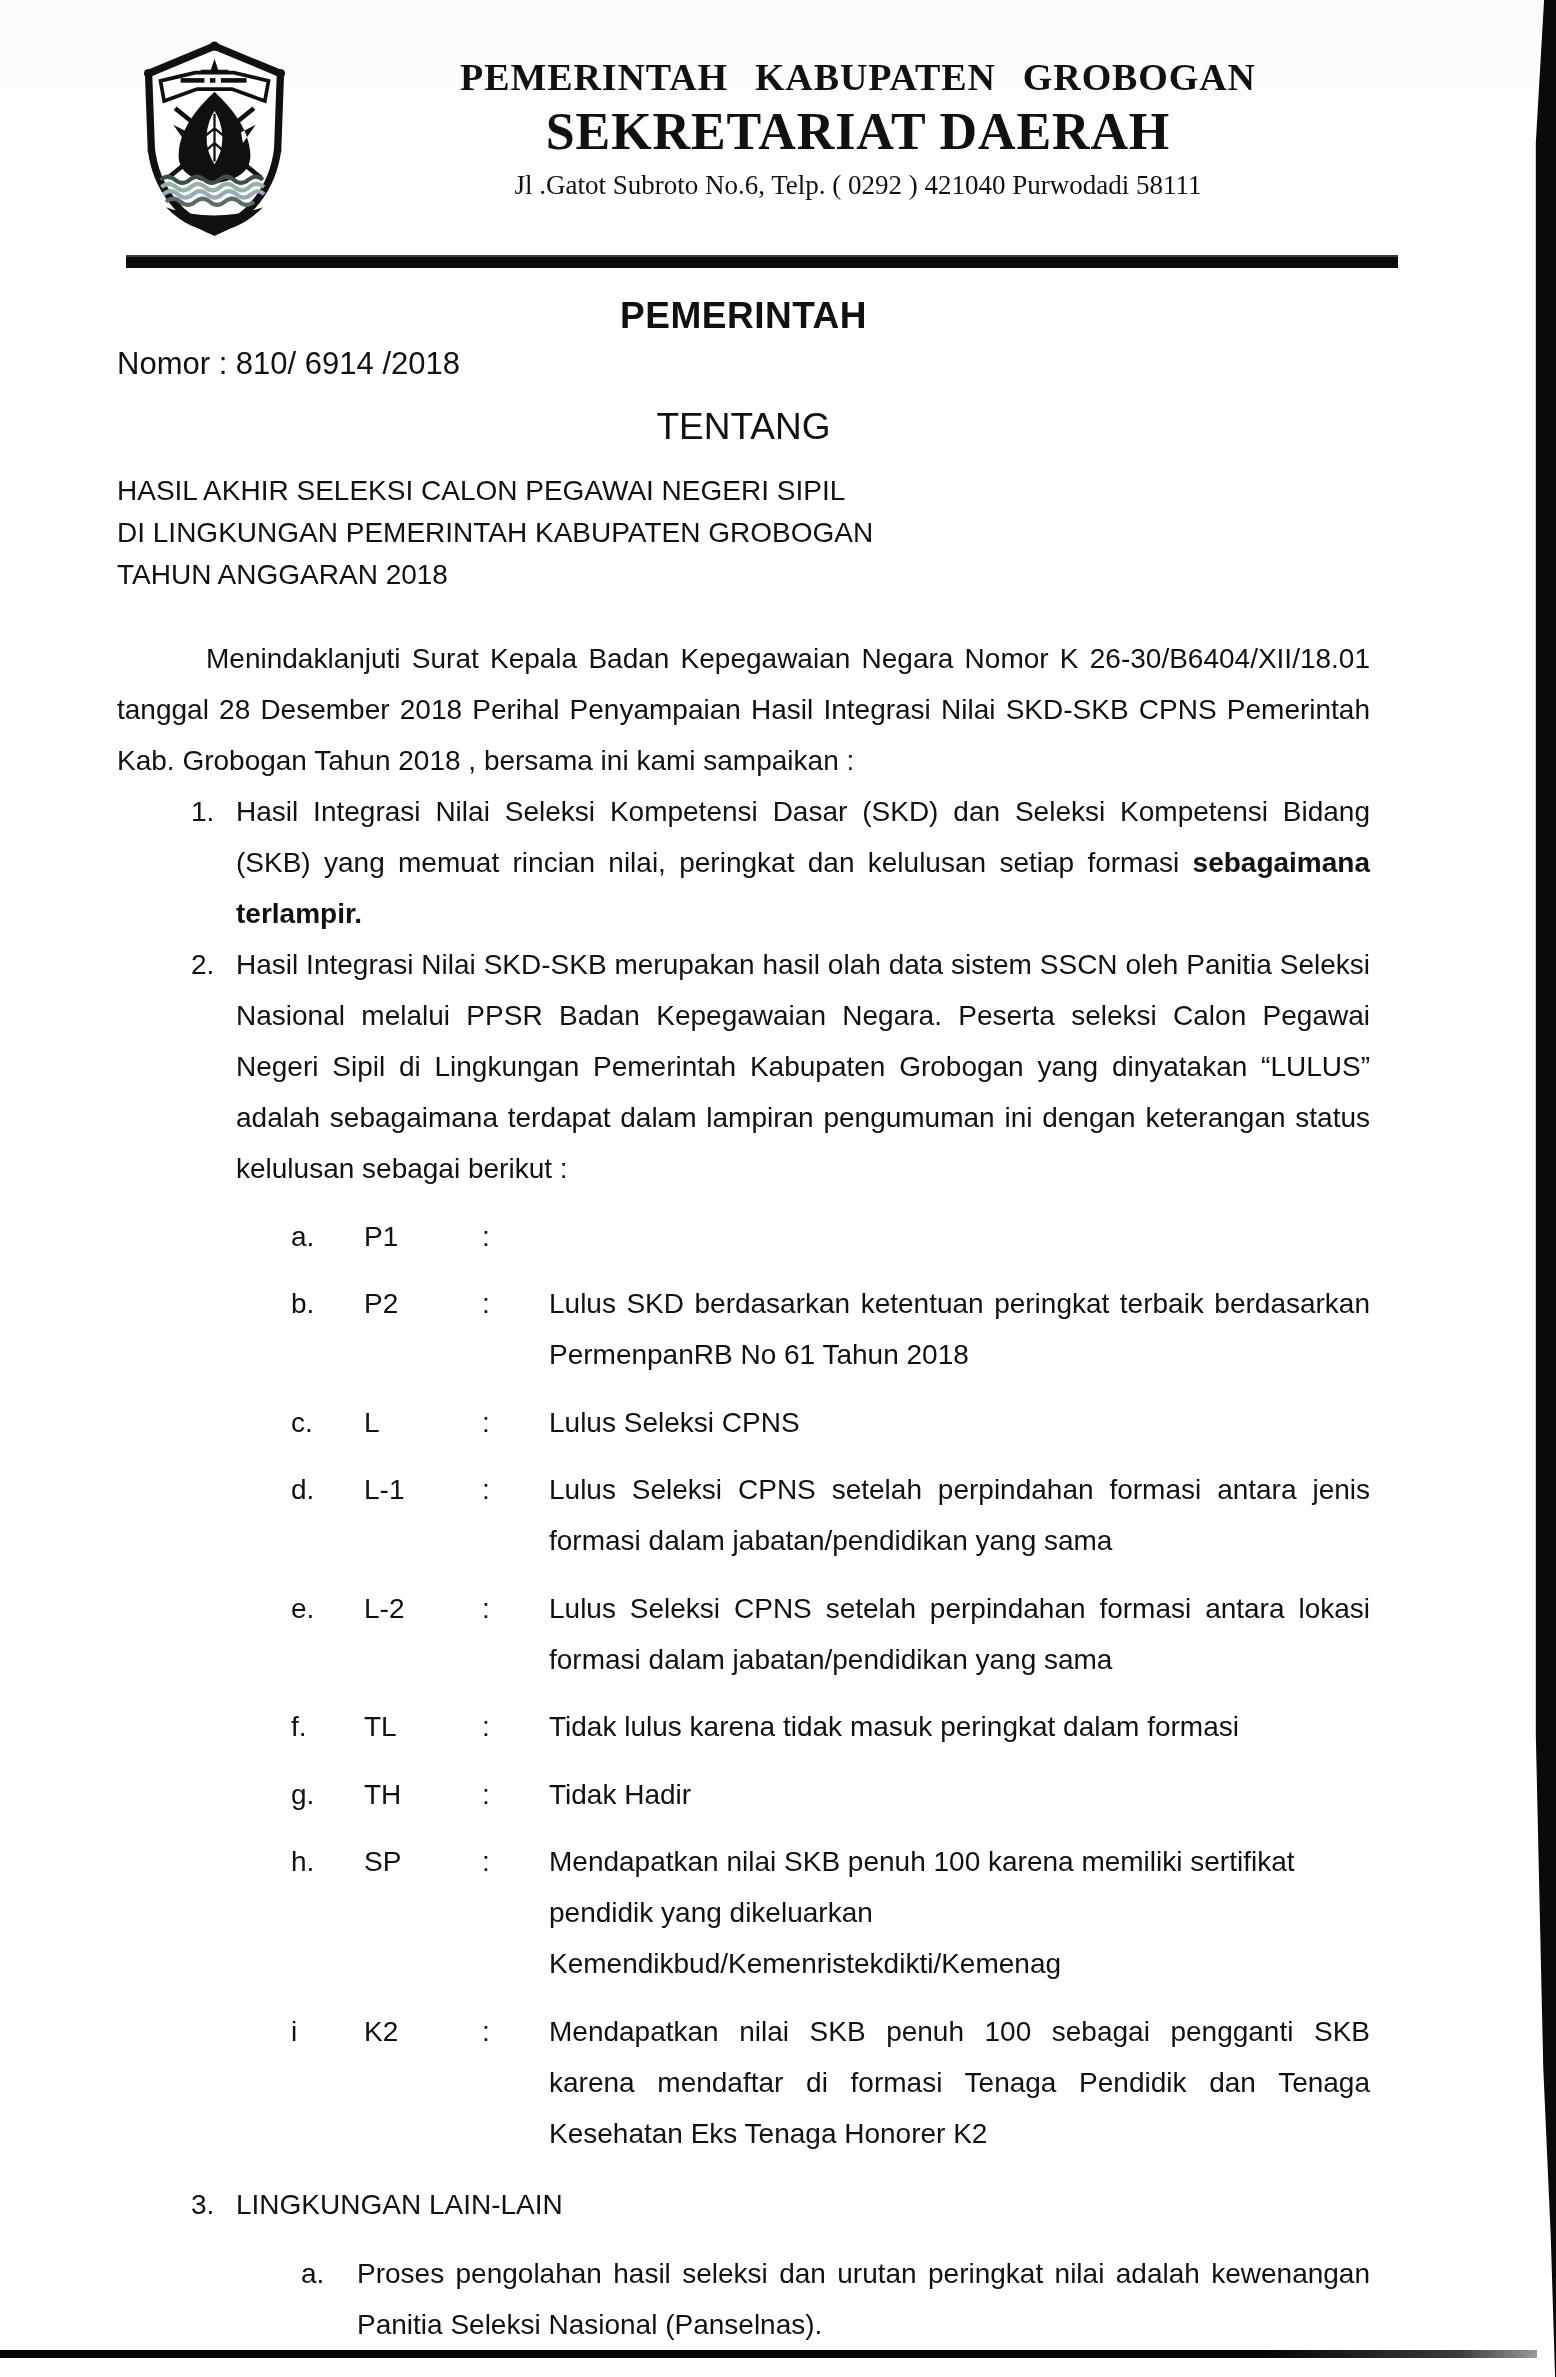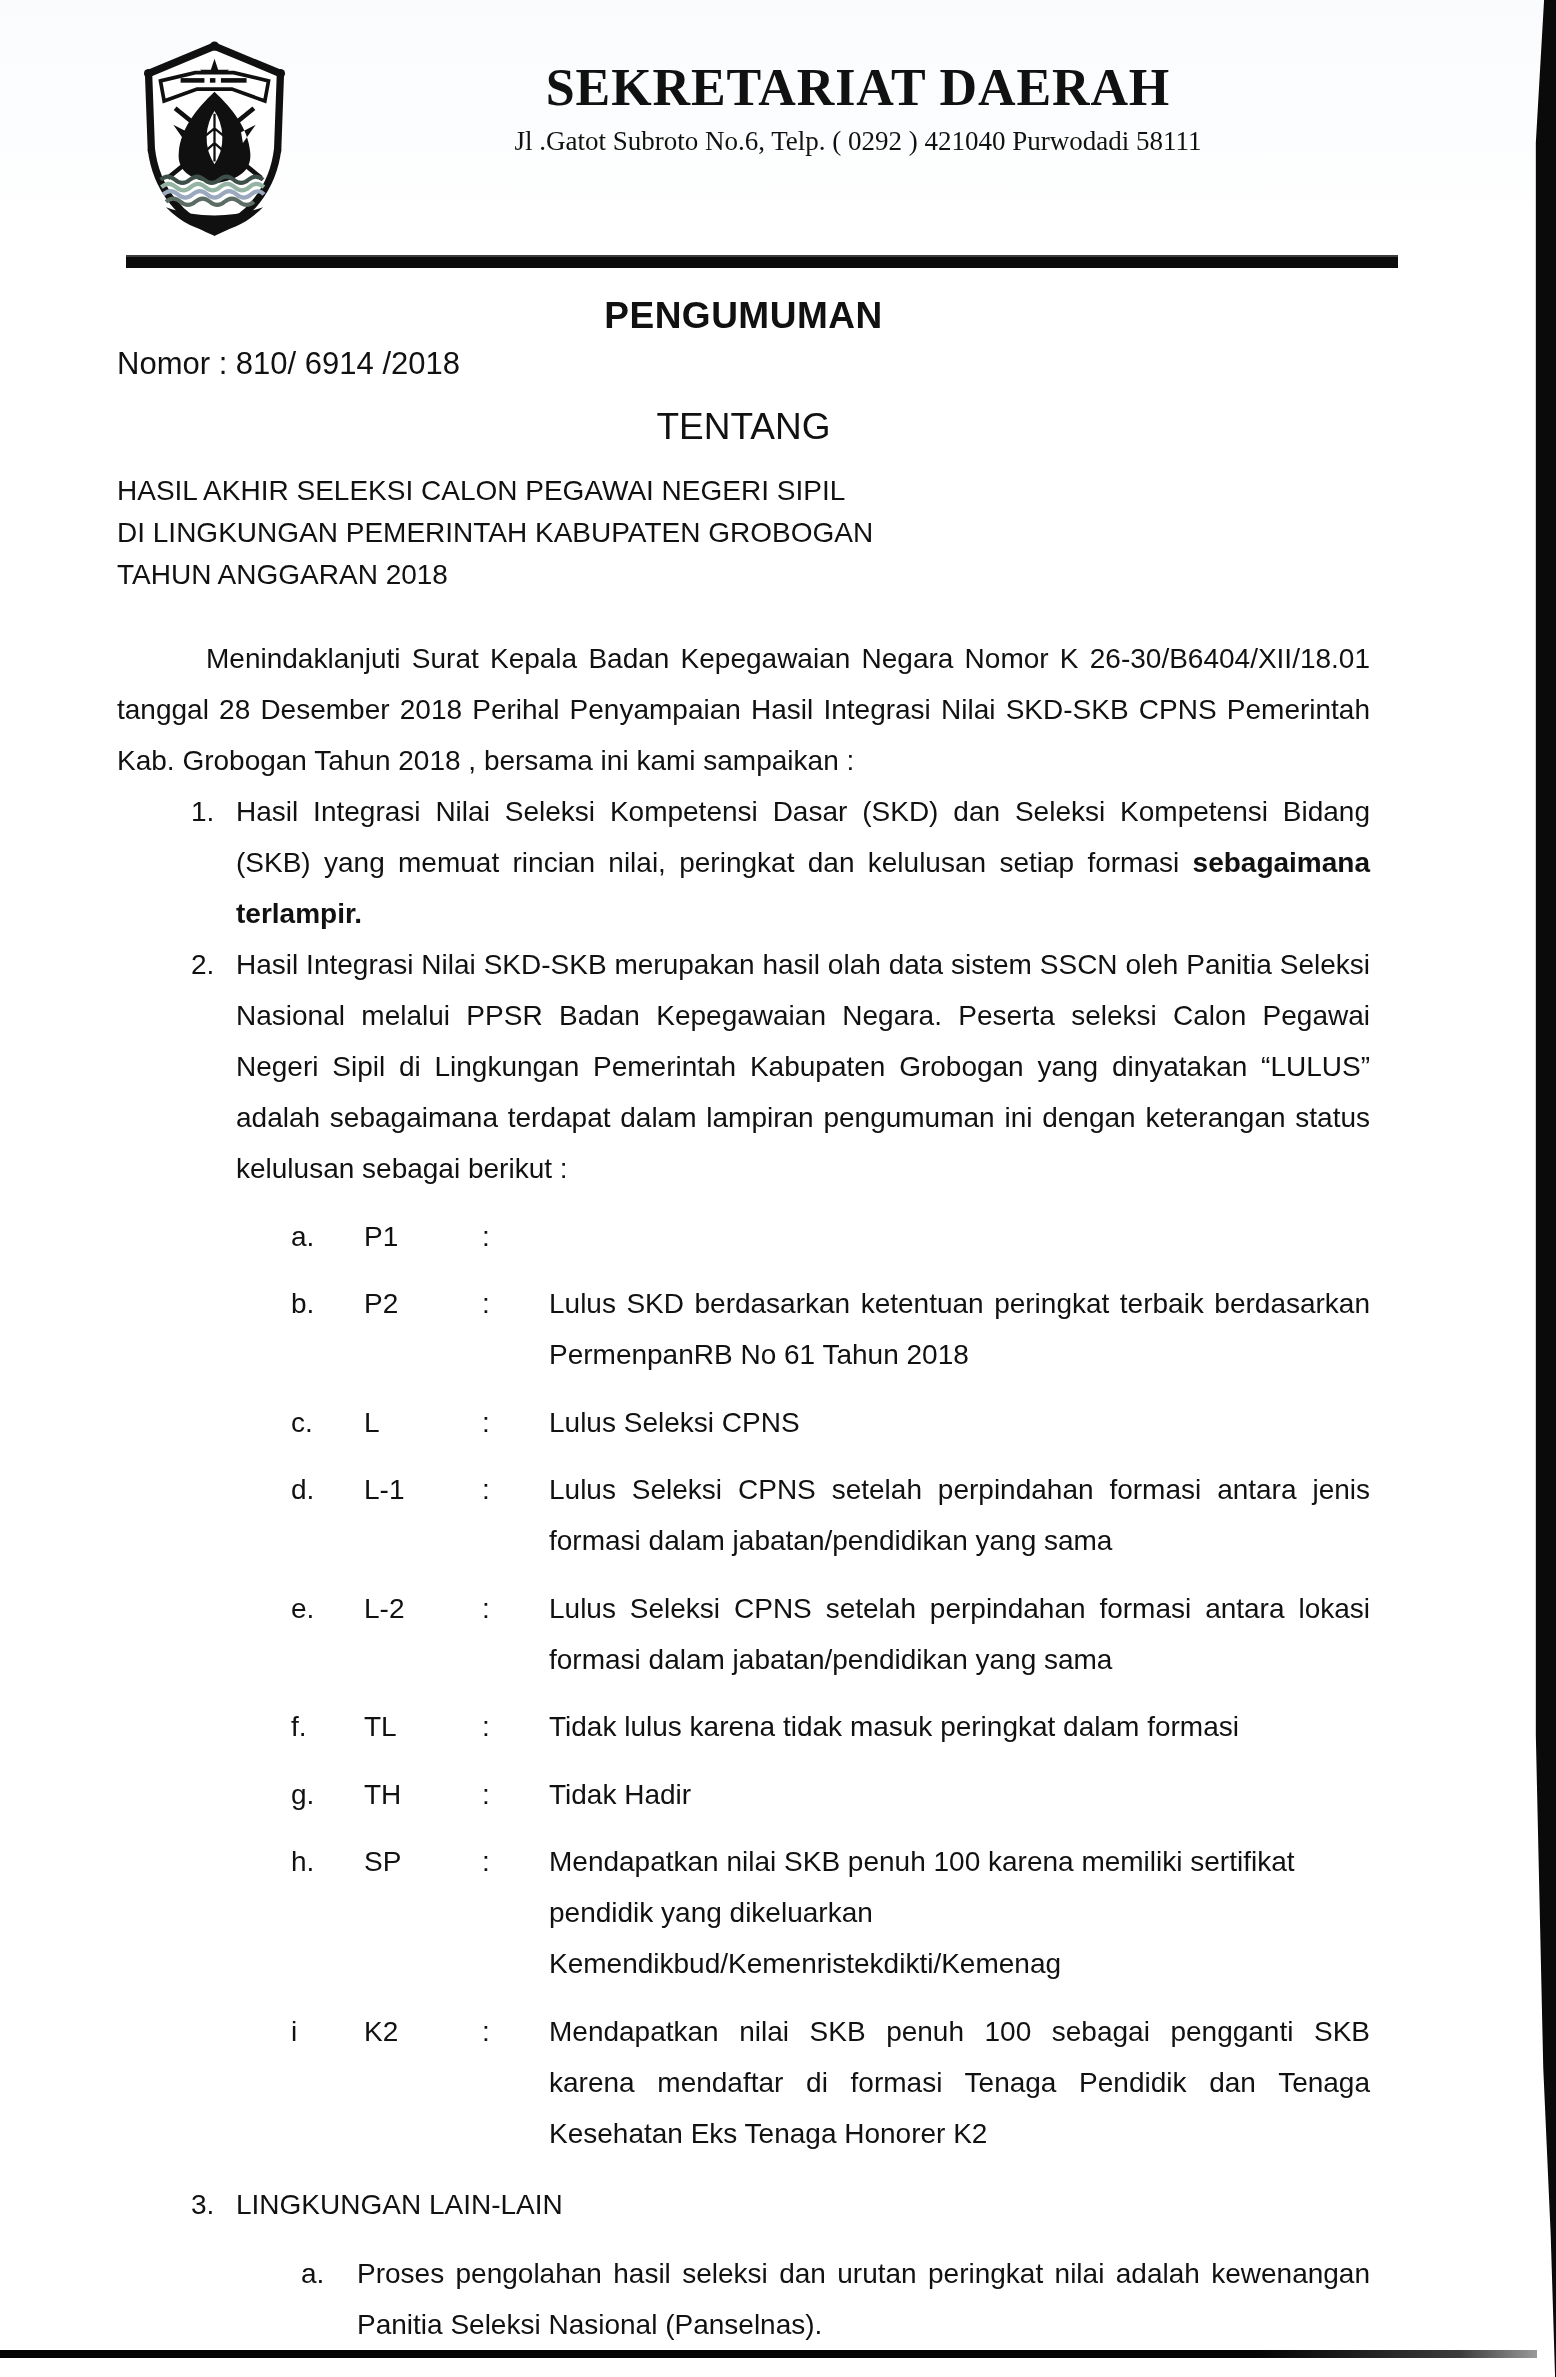--- a/index.html
+++ b/index.html
@@ -88,30 +88,31 @@
       <path d="M89 80 L89 132 M89 96 L79 104 M89 96 L99 104 M89 112 L80 120 M89 112 L98 120" stroke="#101010" stroke-width="2.5" fill="none"></path>
 
       <path d="M30 152 q8 -7 16 0 t16 0 t16 0 t16 0 t16 0 t16 0 t16 0" stroke="#3d4f48" stroke-width="4.5" fill="none"></path>
       <path d="M31 160 q8 -7 16 0 t16 0 t16 0 t16 0 t16 0 t16 0 t16 0" stroke="#94b3a2" stroke-width="4.5" fill="none"></path>
       <path d="M33 168 q8 -7 16 0 t16 0 t16 0 t16 0 t16 0 t16 0 t14 0" stroke="#9aa9bd" stroke-width="4.5" fill="none"></path>
       <path d="M36 176 q8 -7 16 0 t16 0 t16 0 t16 0 t16 0 t16 0" stroke="#5c6c64" stroke-width="4.5" fill="none"></path>
 
       <path d="M36 182 C54 200 70 206 89 210 C108 206 124 200 142 182 C108 194 70 194 36 182 Z" fill="#101010"></path>
     </svg>
     <div class="lh-text">
+      <div class="lh-line1">PEMERINTAH KABUPATEN GROBOGAN</div>
       <div class="lh-line2">SEKRETARIAT DAERAH</div>
       <div class="lh-addr">Jl .Gatot Subroto No.6, Telp. ( 0292 ) 421040  Purwodadi 58111</div>
     </div>
   </header>
 
   <div class="rule"></div>
 
   <main class="main">
 
-    <div class="doc-title">PENGUMUMAN</div>
+    <div class="doc-title">PEMERINTAH</div>
     <div class="doc-number">Nomor :  810/ 6914 /2018</div>
     <div class="doc-about">TENTANG</div>
     <div class="doc-subject">
       <div>HASIL AKHIR SELEKSI CALON PEGAWAI NEGERI SIPIL</div>
       <div>DI LINGKUNGAN PEMERINTAH KABUPATEN GROBOGAN</div>
       <div>TAHUN ANGGARAN 2018</div>
     </div>
 
     <p class="intro">Menindaklanjuti Surat Kepala Badan Kepegawaian Negara Nomor K 26-30/B6404/XII/18.01 tanggal 28 Desember 2018 Perihal Penyampaian Hasil Integrasi Nilai SKD-SKB CPNS Pemerintah Kab. Grobogan Tahun 2018 , bersama ini kami sampaikan :</p>
 

